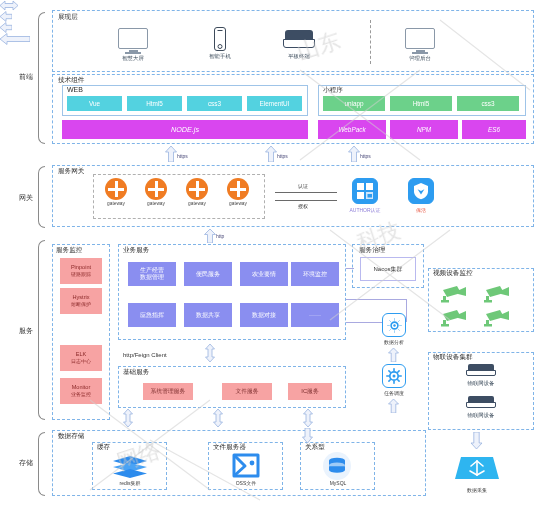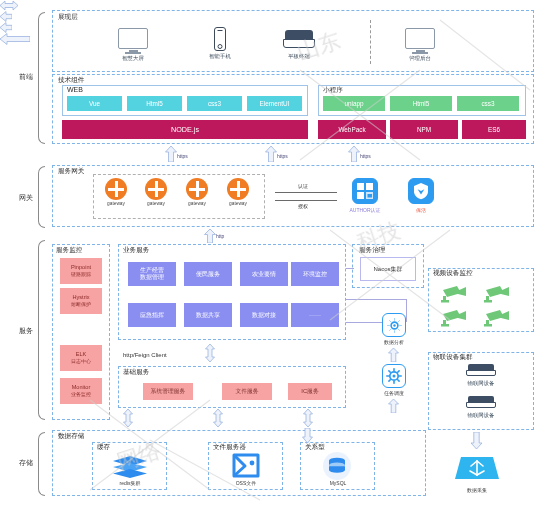--- a/index.html
+++ b/index.html
@@ -53,21 +53,21 @@
     position:absolute;
     display:flex; align-items:center; justify-content:center;
     font-size:6.4px;
     color:#ffffff;
     text-align:center;
     line-height:7px;
     white-space:nowrap;
   }
   .chip.cyan   { background:#53d2e0; }
   .chip.green  { background:#6cd18a; }
-  .chip.blue   { background:#be185d; font-size:7.2px; }
+  .chip.blue   { background:#d946ef; font-size:7.2px;font-style:italic; }
   .chip.purple { background:#8a8ef0; font-size:6px; color:#fff; }
   .chip.red    { background:#f7a3a3; color:#7b2d2d; font-size:5.8px; }
   .chip.pinkm  { background:#f7a3a3; color:#8d2b2b; font-size:5.6px; }
   .chip.white  { background:#fff; border:1px solid #b9b9ef; color:#333; font-size:6px; }
 
   .chip2 { flex-direction:column; }
   .chip2 span { display:block; }
 
   
   .devwrap { position:absolute; text-align:center; }

